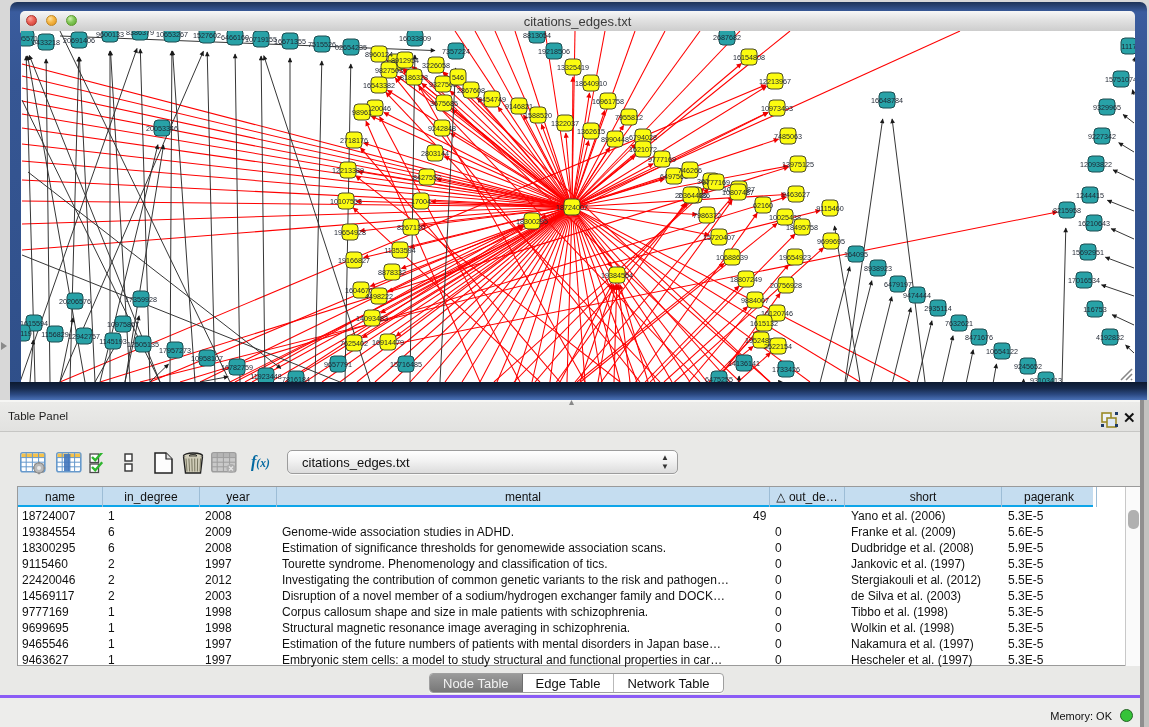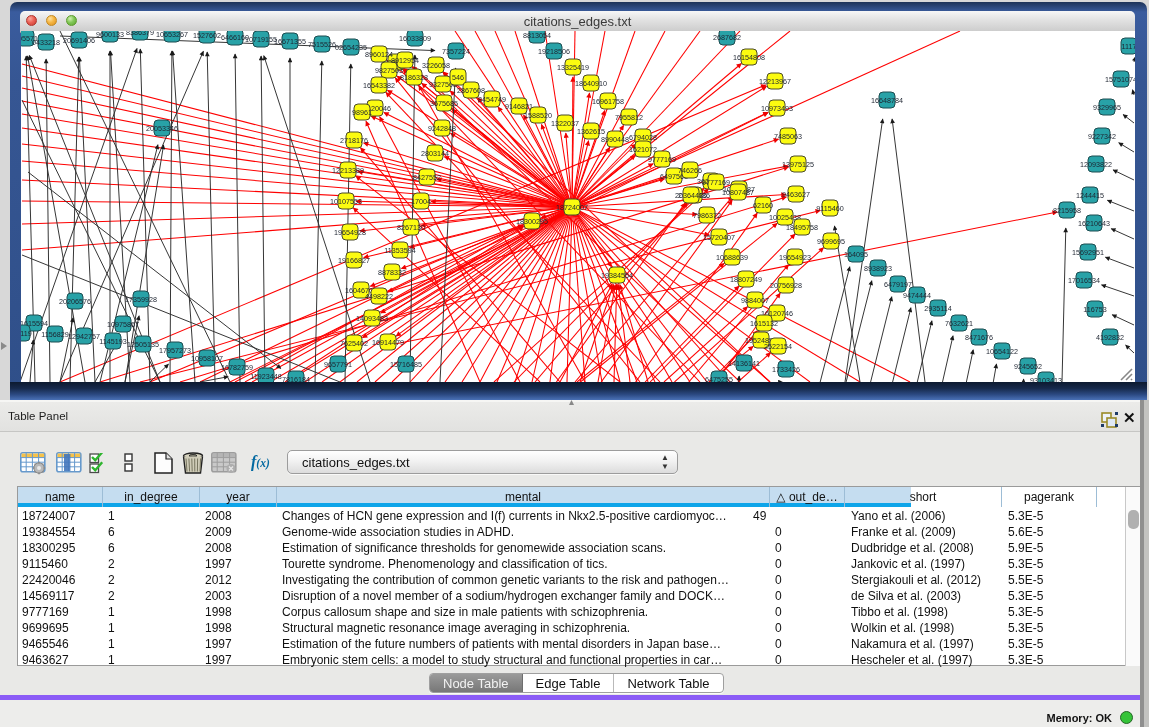--- a/index.html
+++ b/index.html
@@ -25,36 +25,36 @@
 #phead .t{left:8px;top:8px;font-size:11.5px;color:#1c1c1c;}
 #pcaret{left:569px;top:-5px;font-size:10px;line-height:10px;color:#888;}
 #closex{left:1123px;top:7px;font-size:15px;font-weight:700;color:#111;}
 #toolbar{left:0;top:32px;width:1149px;height:52px;}
 #combo{left:287px;top:18px;width:391px;height:24px;border:1px solid #9c9c9c;border-radius:5px;
  background:linear-gradient(180deg,#ffffff,#f2f2f2 45%,#dcdcdc);box-shadow:0 1px 0 rgba(255,255,255,.7);}
 #combo .txt{left:14px;top:0;line-height:23px;font-size:13px;color:#111;}
 #combo .arr{right:8px;top:2px;font-size:8px;color:#333;line-height:9px;text-align:center}
 
 #tablewrap{left:17px;top:86px;width:1124px;height:180px;background:#fff;border:1px solid #9a9a9a;border-right:none;}
-#thead{left:0px;top:0px;width:893px;height:20px;background:#c5ddf0;border-bottom:4px solid #0ea5e9;}
+#thead{left:0px;top:0px;width:1075px;height:20px;background:#c5ddf0;border-bottom:2px solid #0ea5e9;}
 .hc{position:absolute;top:0;height:20px;font-size:12px;color:#111;text-align:center;line-height:20px;
  border-right:1px solid #9dbdd6;}
 .rows{position:absolute;left:0;top:21px;font-size:12px;color:#111;}
 .row{position:absolute;height:16px;line-height:16px;white-space:nowrap}
 .c{position:absolute;top:0;}
 #vscroll{left:1107px;top:0px;width:16px;height:179px;background:#fafafa;border-left:1px solid #c8c8c8;}
 #vthumb{left:2px;top:23px;width:11px;height:19px;background:#b0b0b0;border-radius:5px;}
 
 #tabs{left:429px;top:273px;height:20px;max-height:20px;display:flex;border:1px solid #9f9f9f;border-radius:4px;overflow:hidden;
  background:#fff;box-shadow:0 1px 0 rgba(255,255,255,.8);}
 .tab{font-size:13px;line-height:19px;padding:0 13px;color:#111;border-right:1px solid #b9b9b9;}
 .tab.sel{background:linear-gradient(180deg,#9a9a9a,#777777);color:#f2f2f2;border-right:1px solid #6e6e6e;}
 .tab:last-child{border-right:none}
 
-#status{left:0;top:295px;width:1149px;height:32px;background:#ededeb;border-top:5px solid #8b5cf6;font-weight:bold;}
+#status{left:0;top:295px;width:1149px;height:32px;background:#ededeb;border-top:3px solid #8b5cf6;}
 #mem{right:37px;top:12px;font-size:11px;color:#111;}
 #memdot{right:16px;top:11px;width:13px;height:13px;border-radius:50%;background:#35c338;border:1.5px solid #256325;}
 
 #edgeR1{left:1140px;top:0;width:4px;height:327px;background:#8f8f8f;}
 #edgeR2{left:1144px;top:0;width:5px;height:327px;background:#c2c2c0;}
 </style></head>
 <body>
 <div id="win" class="abs">
   <div id="titlebar" class="abs">
       <div id="title">citations_edges.txt</div>
@@ -677,21 +677,20 @@
         <div class="hc" style="left:259px;width:493px">mental</div>
         <div class="hc" style="left:752px;width:75px">△ out_de…</div>
         <div class="hc" style="left:827px;width:157px">short</div>
         <div class="hc" style="left:984px;width:95px">pagerank</div>
       </div>
       <div class="rows abs" style="width:1079px">
         <div class="row" style="top:0px;width:1079px">
           <span class="c" style="left:4px">18724007</span>
           <span class="c" style="left:90px">1</span>
           <span class="c" style="left:187px">2008</span>
-          <span class="c" style="left:264px">Changes of HCN gene expression and I(f) currents in Nkx2.5-positive cardiomyoc…</span>
           <span class="c" style="left:735px">49</span>
           <span class="c" style="left:833px">Yano et al. (2006)</span>
           <span class="c" style="left:990px">5.3E-5</span>
         </div>
         <div class="row" style="top:16px;width:1079px">
           <span class="c" style="left:4px">19384554</span>
           <span class="c" style="left:90px">6</span>
           <span class="c" style="left:187px">2009</span>
           <span class="c" style="left:264px">Genome-wide association studies in ADHD.</span>
           <span class="c" style="left:757px">0</span>

